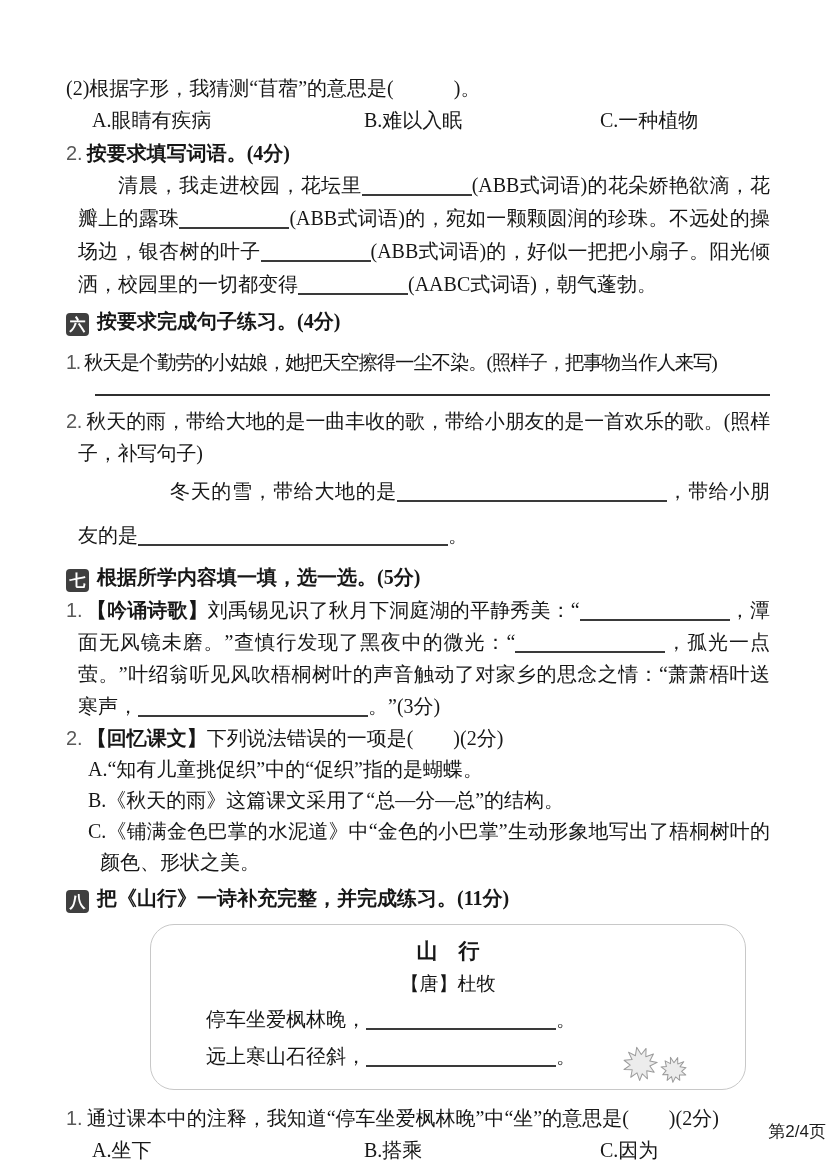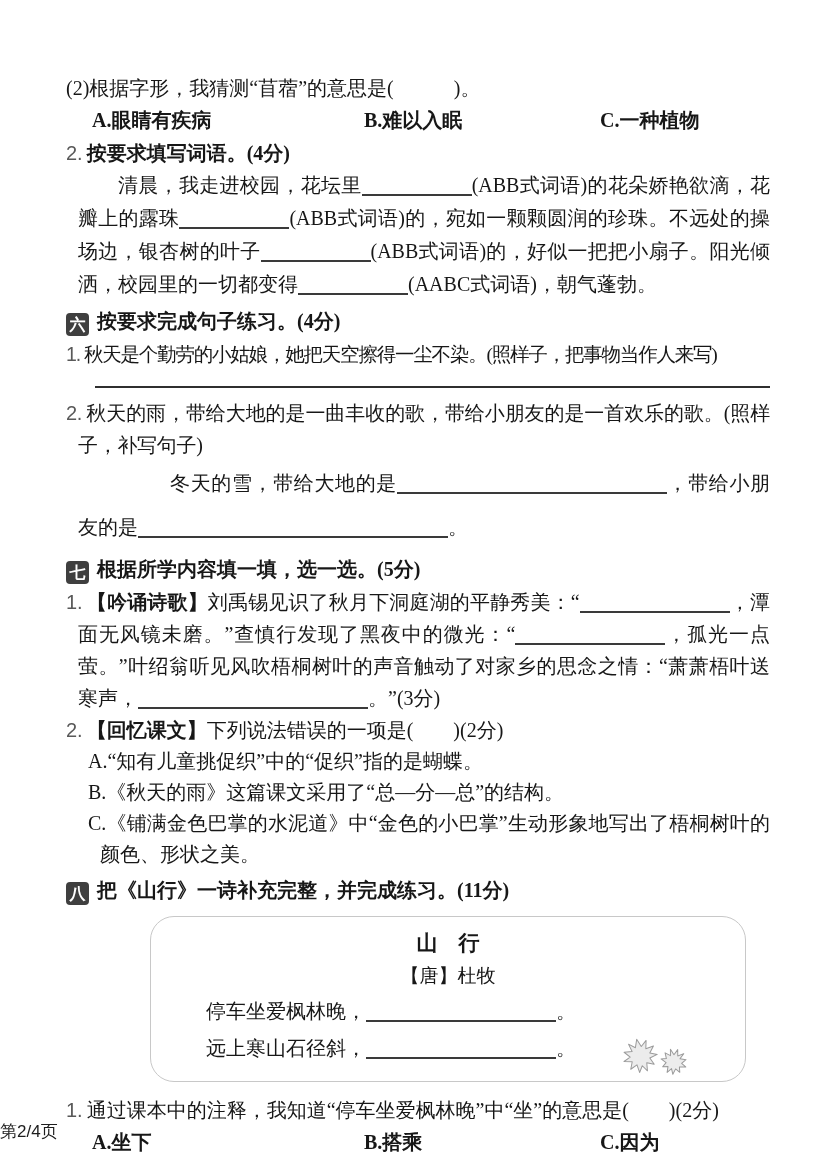--- a/index.html
+++ b/index.html
@@ -18,30 +18,30 @@
   .line { line-height:32px; }
 
   
   .q { margin-left:12px; text-indent:-12px; text-align:justify; }
   .qnum {
     color:#595959;
     font-family:"Liberation Sans","DejaVu Sans",sans-serif;
     padding-right:4px;
   }
   .bold { font-weight:bold; }
-  .nowrap { white-space:nowrap; }
+  .nowrap { white-space:nowrap;margin-top:8px; }
   .tight { font-size:19.5px; letter-spacing:-1.2px; }
   .ls-tight { letter-spacing:-0.3px; }
 
   
   .para { margin-left:12px; text-indent:2em; text-align:justify; line-height:33px; }
   .fill { margin-left:12px; text-indent:92px; text-align:justify; line-height:44px; }
 
   
-  .optrow { position:relative; height:33px;font-weight:bold; }
+  .optrow { position:relative; height:33px; }
   .optrow .c1 { position:absolute; left:26px; }
   .optrow .c2 { position:absolute; left:298px;text-align:right; }
   .optrow .c3 { position:absolute; left:534px; }
 
   
   .optline { margin-left:34px; text-indent:-12px; text-align:justify; line-height:31px; }
 
   
   .sec-header { margin-top:3px; line-height:34px; font-weight:bold; }
   .badge {
@@ -79,21 +79,21 @@
   }
   .poem-title { text-align:center; font-size:21px; line-height:32px; font-weight:bold; }
   .poem-author { text-align:center; font-size:19px; line-height:34px; }
   .poem-line { margin-left:55px; line-height:37px; }
   .leaves { position:absolute; right:38px; bottom:-12px; }
 
   .after-box { margin-top:10px; }
 
   .footer {
     position:absolute; left:0; right:0; bottom:20px;
-    text-align:left; font-size:17px; color:#1d1d1d;
+    text-align:right; font-size:17px; color:#1d1d1d;
     font-family:"Liberation Sans","DejaVu Sans",sans-serif;
   }
 </style>
 </head>
 <body>
 
 <div class="content">
 
   <div class="line bl">(2)根据字形，我猜测“苜蓿”的意思是(　　　)。</div>
   <div class="optrow">

